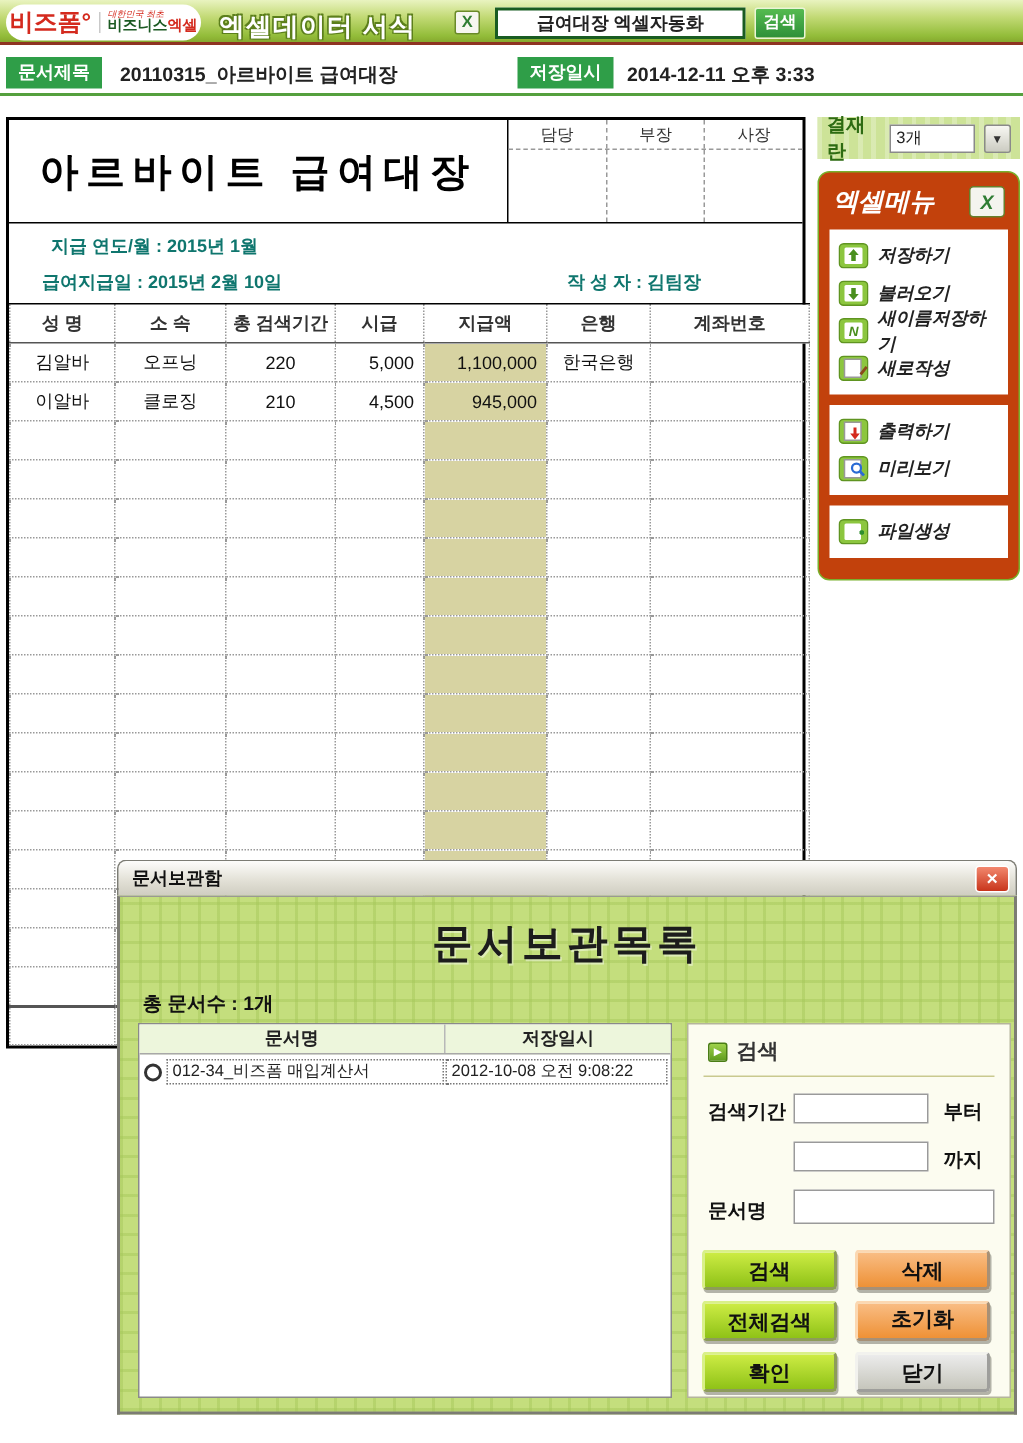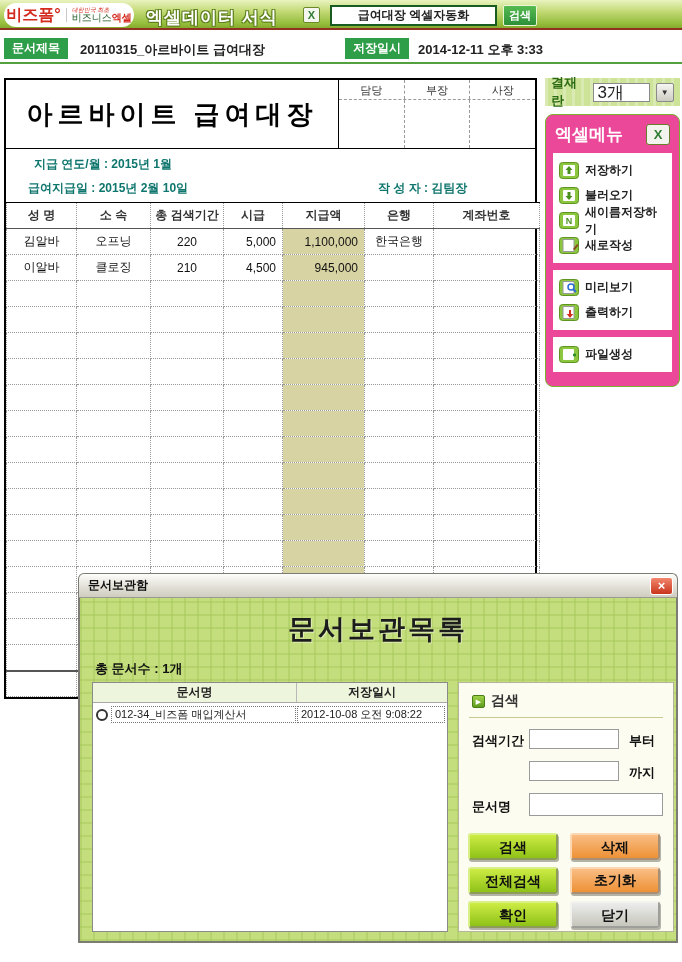--- a/index.html
+++ b/index.html
@@ -19,21 +19,21 @@
   }
   .logo-box {
     position:absolute; left:4px; top:3px; height:24px; width:130px;
     background:#fff; border-radius:12px;
     display:flex; align-items:center; justify-content:center; gap:5px;
   }
   .logo-primary { color:#d42a1e; font-weight:bold; font-size:16px; }
   .logo-divider { width:1px; height:14px; background:#c9c9c9; }
   .logo-right { display:flex; flex-direction:column; line-height:1; }
   .logo-tagline { color:#d42a1e; font-size:6px; font-style:italic; }
-  .logo-secondary { font-size:10px; font-weight:normal; color:#1c5a23; }
+  .logo-secondary { font-size:10px; font-weight:bold; color:#1c5a23; }
   .logo-secondary b { color:#d42a1e; }
   .app-title {
     position:absolute; left:146px; top:6px;
     color:#fff; font-weight:bold; font-size:17px; letter-spacing:1px;
     text-shadow: 1px 1px 0 #5c7f1c, -1px 1px 0 #5c7f1c, 1px -1px 0 #5c7f1c, -1px -1px 0 #5c7f1c;
   }
   .excel-doc-icon {
     position:absolute; left:303px; top:7px; width:17px; height:16px;
     background:#f6f6f0; border:1px solid #6a8a2a; border-radius:2px;
     color:#2f7d33; font-size:11px; font-weight:bold; text-align:center; line-height:14px;
@@ -108,32 +108,33 @@
   
   .approval-line {
     position:absolute; left:545px; top:78px; width:135px; height:28px;
     background:#cde398;
     background-image: repeating-linear-gradient(90deg, rgba(255,255,255,.25) 0 3px, transparent 3px 9px);
     display:flex; align-items:center; gap:6px; padding:0 6px;
   }
   .approval-line .lbl { color:#2d6b12; font-weight:bold; font-size:13px; }
   .approval-count {
     width:62px; height:19px; background:#fff; border:1px solid #8a8a8a;
-    font-size:17px; color:#222; line-height:17px; padding-left:4px;
+    font-size:11px; color:#222; line-height:17px; padding-left:4px;
   }
   .drop-btn {
     width:20px; height:19px; background:linear-gradient(#f7f7f2,#ccccc2);
     border:1px solid #8a8a8a; border-radius:2px;
     font-size:8px; color:#333; text-align:center; line-height:18px; cursor:pointer;
   }
 
   .excel-menu {
     position:absolute; left:545px; top:114px; width:135px;
-    background:#ec4899; border:1px solid #79b02c; border-radius:8px;
+    background:#c2410c; border:1px solid #79b02c; border-radius:8px;
     padding-bottom:7px;
+    font-style:italic;
   }
   .menu-header {
     height:38px; display:flex; align-items:center; justify-content:space-between;
     padding:0 9px; color:#fff; font-weight:bold; font-size:17px;
   }
   .excel-logo-icon {
     width:24px; height:21px; background:#f4f4ee; border:1px solid #667f2a; border-radius:3px;
     color:#2f7d33; font-weight:bold; font-size:13px; text-align:center; line-height:19px;
   }
   .menu-group { background:#fff; margin:0 7px 7px; padding:5px 6px; }
@@ -522,35 +523,35 @@
           </span>
           <span class="mi-label">새로작성</span>
         </div>
       </div>
       <div class="menu-group">
         <div class="menu-item">
           <span class="mi">
             <svg width="20" height="17">
               <rect x="0.5" y="0.5" width="19" height="16" rx="3" fill="#8cc63f" stroke="#5f9421"></rect>
               <rect x="4" y="2.5" width="11" height="12" fill="#fff" stroke="#999"></rect>
+              <path d="M12 6 v4 h2.2 l-3.2 4 l-3.2 -4 h2.2 v-4 z" fill="#d42a1e"></path>
+            </svg>
+          </span>
+          <span class="mi-label">출력하기</span>
+        </div>
+        <div class="menu-item">
+          <span class="mi">
+            <svg width="20" height="17">
+              <rect x="0.5" y="0.5" width="19" height="16" rx="3" fill="#8cc63f" stroke="#5f9421"></rect>
+              <rect x="4" y="2.5" width="11" height="12" fill="#fff" stroke="#999"></rect>
               <circle cx="12" cy="8" r="3" fill="none" stroke="#2a6bd4" stroke-width="1.5"></circle>
               <line x1="14" y1="10" x2="17" y2="13" stroke="#2a6bd4" stroke-width="1.8"></line>
             </svg>
           </span>
           <span class="mi-label">미리보기</span>
-        </div>
-        <div class="menu-item">
-          <span class="mi">
-            <svg width="20" height="17">
-              <rect x="0.5" y="0.5" width="19" height="16" rx="3" fill="#8cc63f" stroke="#5f9421"></rect>
-              <rect x="4" y="2.5" width="11" height="12" fill="#fff" stroke="#999"></rect>
-              <path d="M12 6 v4 h2.2 l-3.2 4 l-3.2 -4 h2.2 v-4 z" fill="#d42a1e"></path>
-            </svg>
-          </span>
-          <span class="mi-label">출력하기</span>
         </div>
       </div>
       <div class="menu-group">
         <div class="menu-item">
           <span class="mi">
             <svg width="20" height="17">
               <rect x="0.5" y="0.5" width="19" height="16" rx="3" fill="#8cc63f" stroke="#5f9421"></rect>
               <rect x="4" y="3" width="11" height="11" rx="1" fill="#fff"></rect>
               <path d="M14 9 h3 M15.5 7.5 v3" stroke="#2f8f2f" stroke-width="2"></path>
             </svg>

